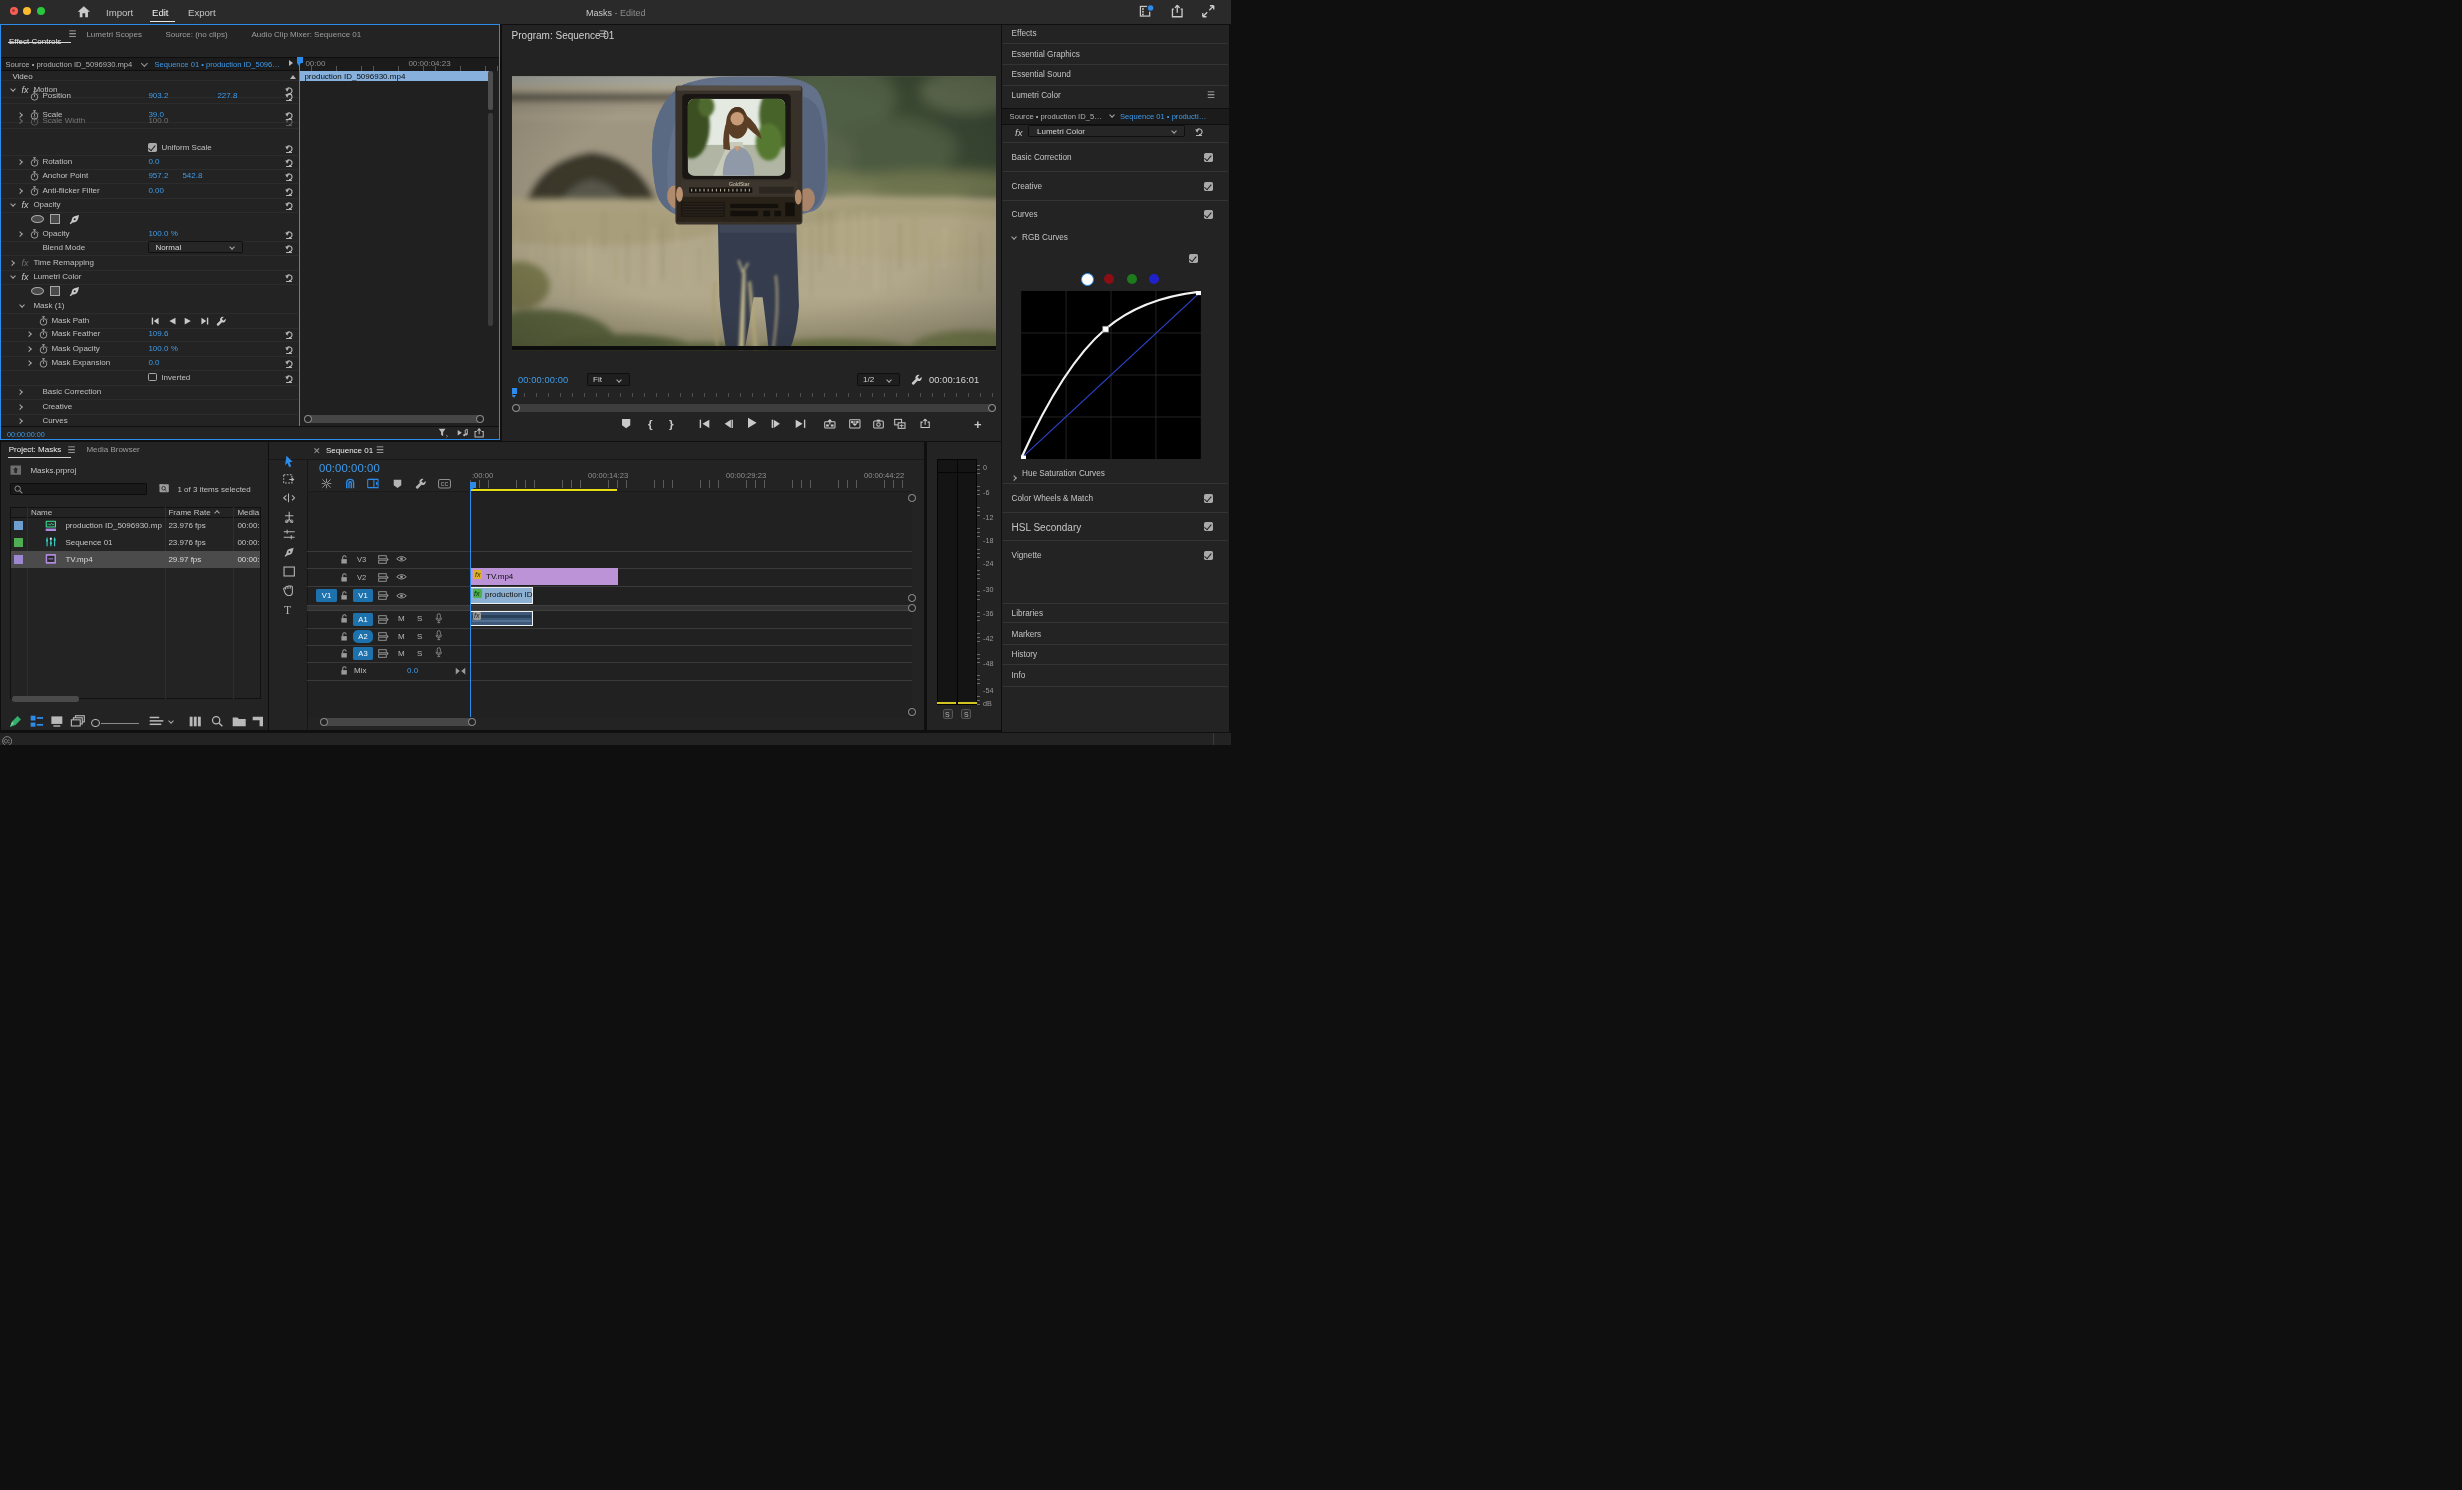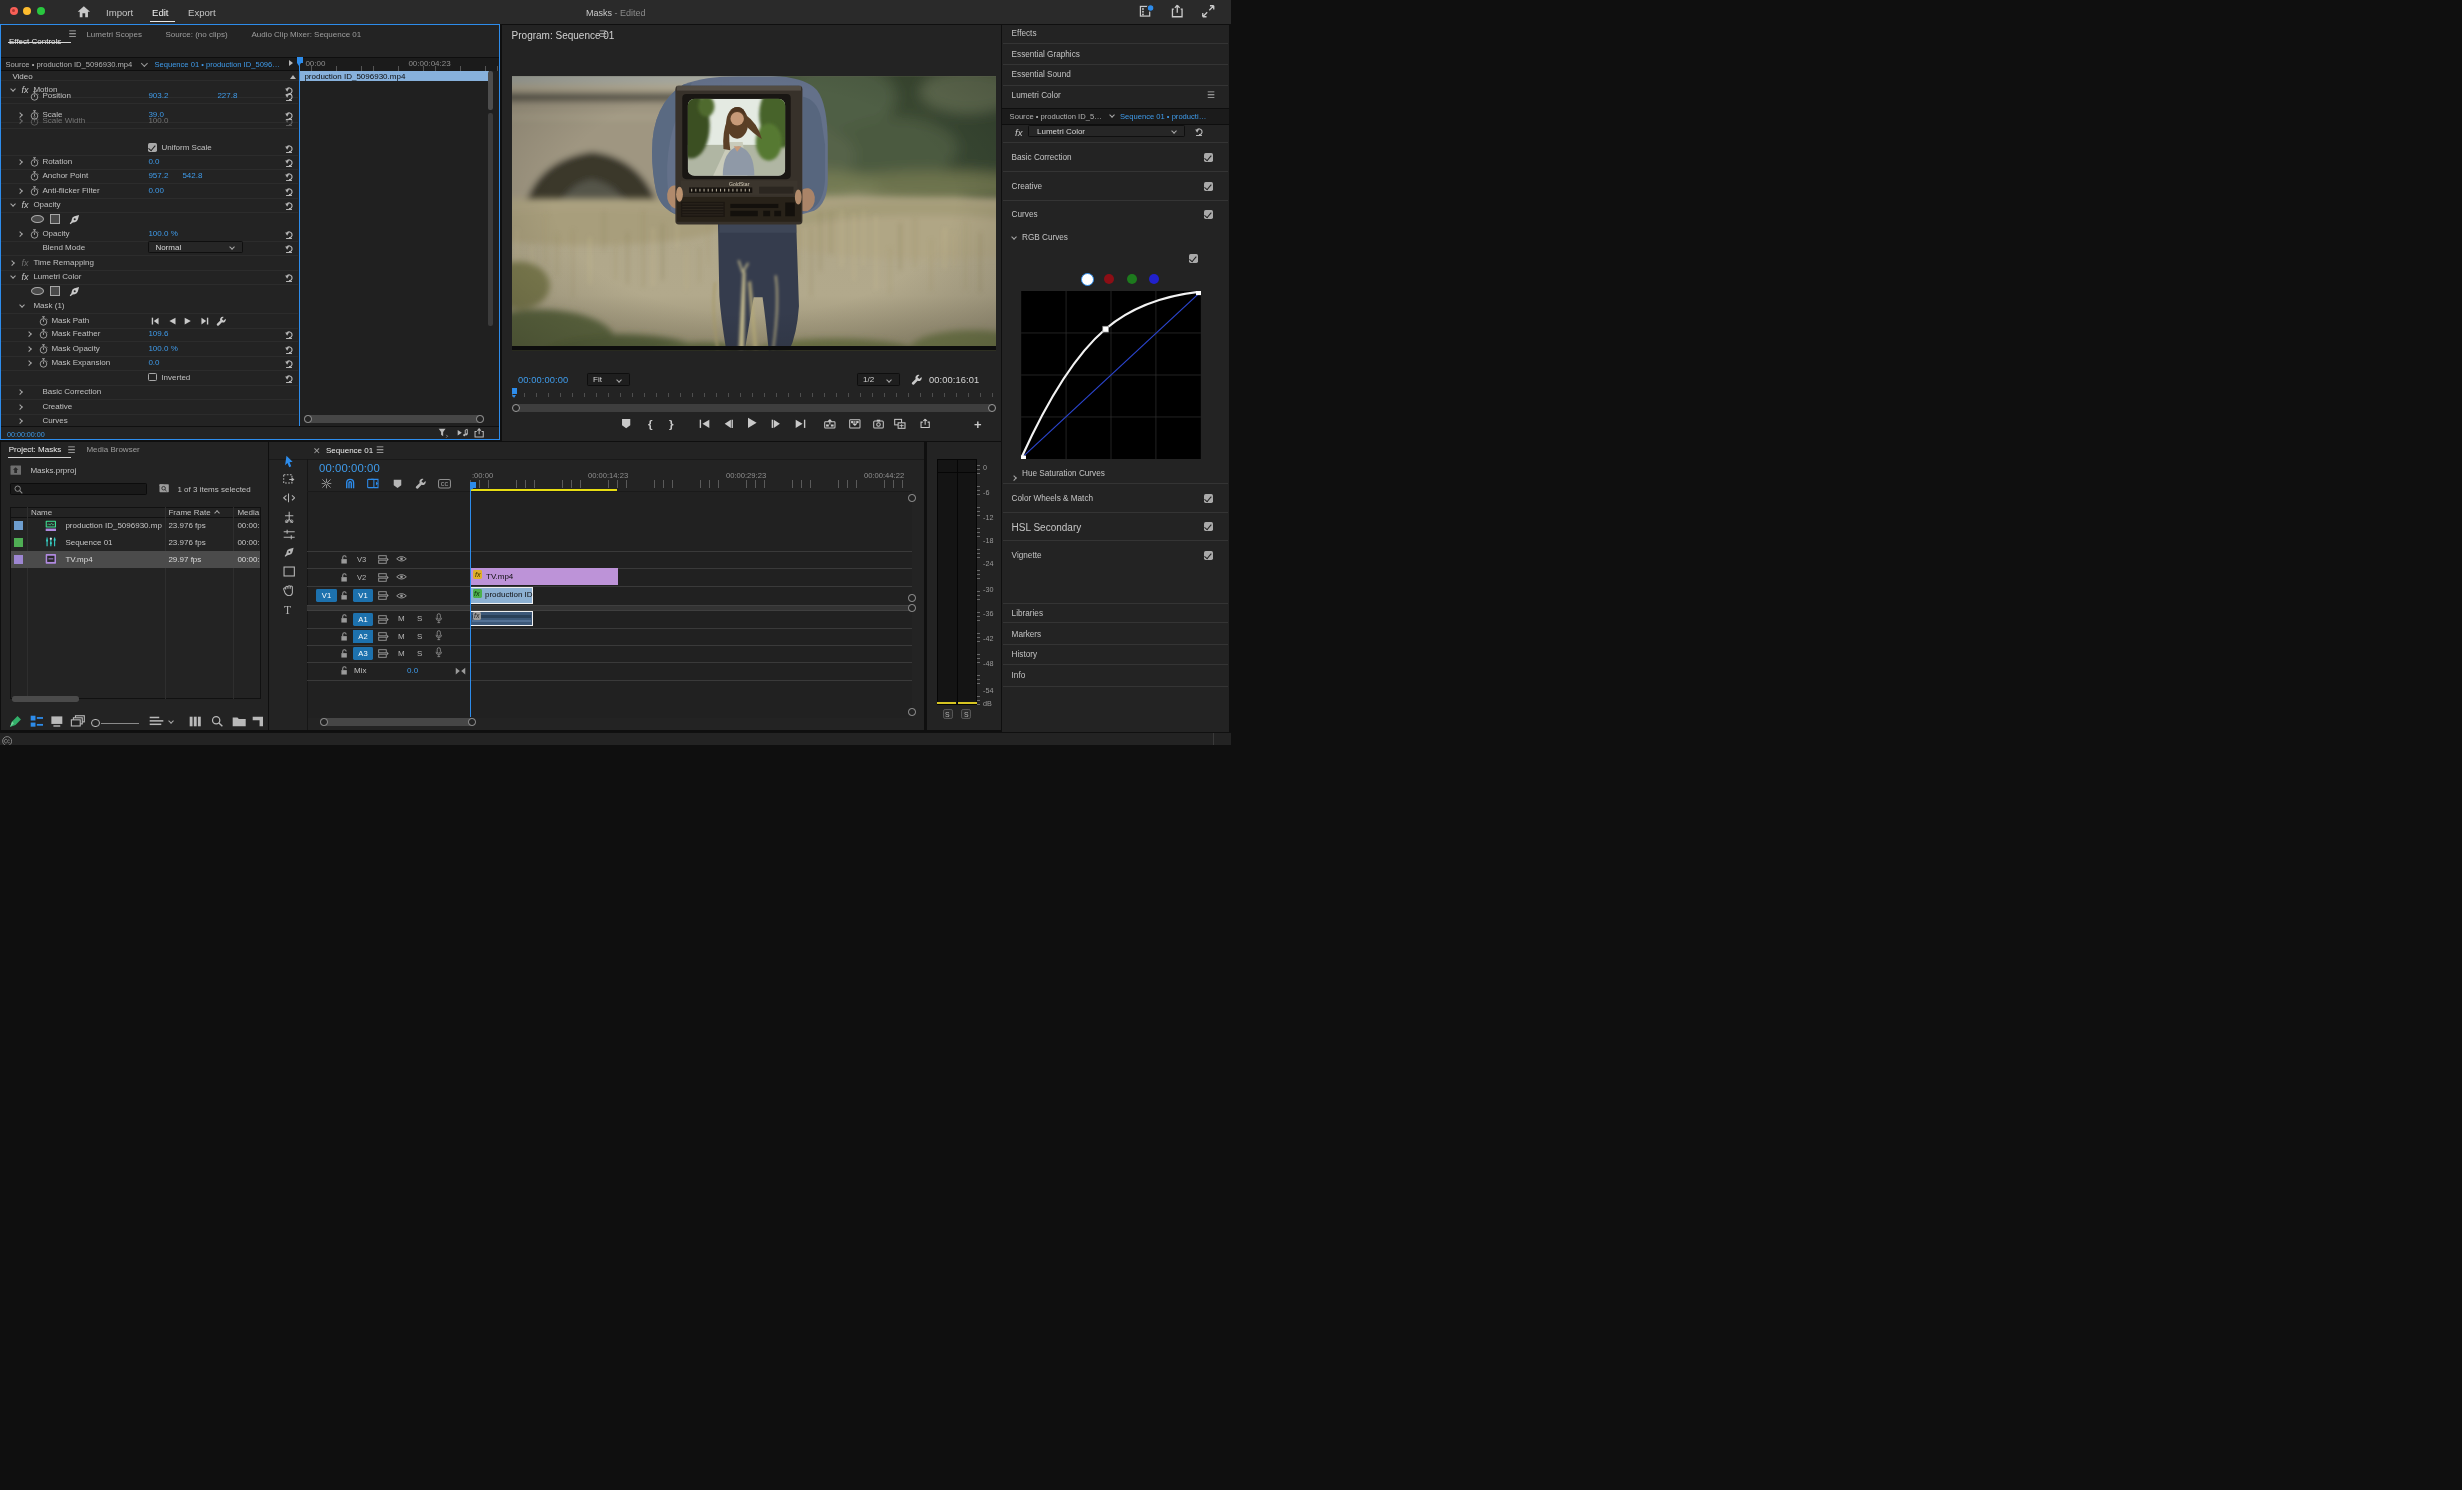--- a/index.html
+++ b/index.html
@@ -978,21 +978,21 @@
       <div class="txt" style="left:148px;top:172px;font-size:8px;color:#b5b5b5;">S</div>
       <svg class="abs" style="left:166px;top:171px;" width="7.6" height="11" viewBox="0 0 11 16">
           <rect x="3.2" y="1" width="4.6" height="8" rx="2.3" fill="none" stroke="#8a8a8a" stroke-width="1.3"></rect>
           <path d="M1.5 7 a4 4 0 0 0 8 0 M5.5 11.5 V14 M3.5 14 h4" fill="none" stroke="#8a8a8a" stroke-width="1.3"></path>
         </svg>
 
       <svg class="abs" style="left:71px;top:190px;" width="8.2" height="9.6" viewBox="0 0 12 14">
           <rect x="2" y="6" width="8" height="6.5" fill="#9a9a9a"></rect>
           <path d="M4 6 V3.5 a2.5 2.5 0 0 1 5 0" fill="none" stroke="#9a9a9a" stroke-width="1.5"></path>
         </svg>
-      <div class="abs" style="left:84px;top:188px;width:20px;height:13px;background:#1d71ad;border-radius:0;text-align:center;line-height:13px;font-size:7.6px;color:#fff;">A2</div>
+      <div class="abs" style="left:84px;top:188px;width:20px;height:13px;background:#1d71ad;border-radius:5px;text-align:center;line-height:13px;font-size:7.6px;color:#fff;">A2</div>
       <svg class="abs" style="left:109px;top:190px;" width="11" height="9" viewBox="0 0 16 13">
           <rect x="1" y="1" width="11" height="4.5" fill="none" stroke="#9a9a9a" stroke-width="1.3"></rect>
           <rect x="1" y="7.5" width="11" height="4.5" fill="none" stroke="#9a9a9a" stroke-width="1.3"></rect>
           <path d="M13 4 l2.5 2.5 l-2.5 2.5" fill="#9a9a9a"></path>
         </svg>
       <div class="txt" style="left:129px;top:190px;font-size:8px;color:#b5b5b5;">M</div>
       <div class="txt" style="left:148px;top:190px;font-size:8px;color:#b5b5b5;">S</div>
       <svg class="abs" style="left:166px;top:188px;" width="7.6" height="11" viewBox="0 0 11 16">
           <rect x="3.2" y="1" width="4.6" height="8" rx="2.3" fill="none" stroke="#8a8a8a" stroke-width="1.3"></rect>
           <path d="M1.5 7 a4 4 0 0 0 8 0 M5.5 11.5 V14 M3.5 14 h4" fill="none" stroke="#8a8a8a" stroke-width="1.3"></path>

